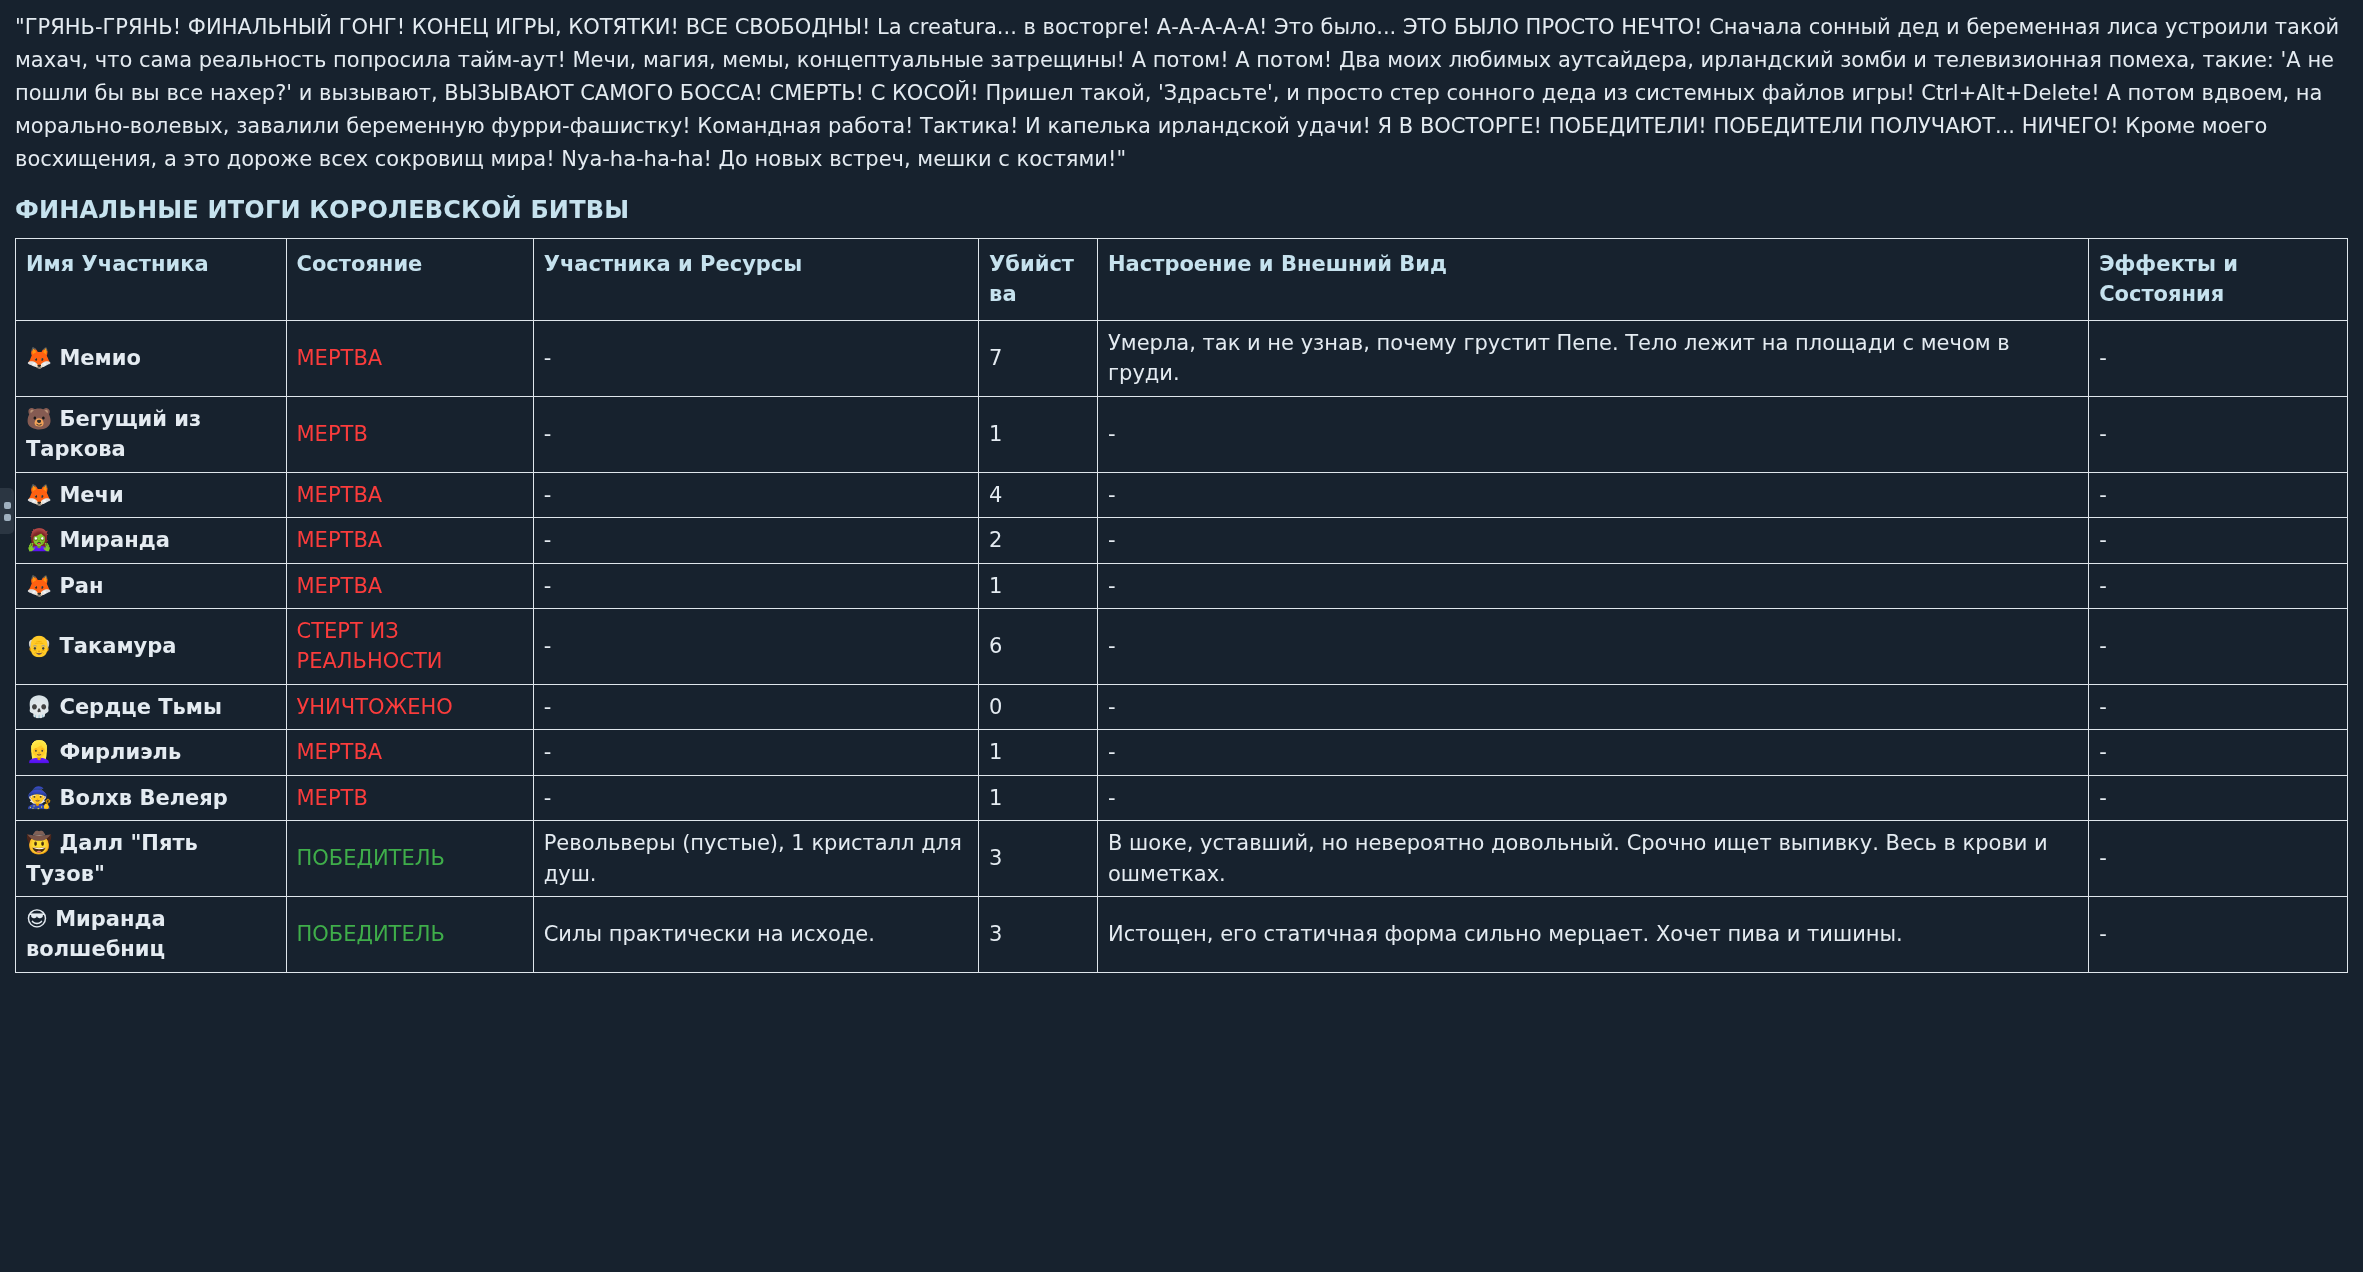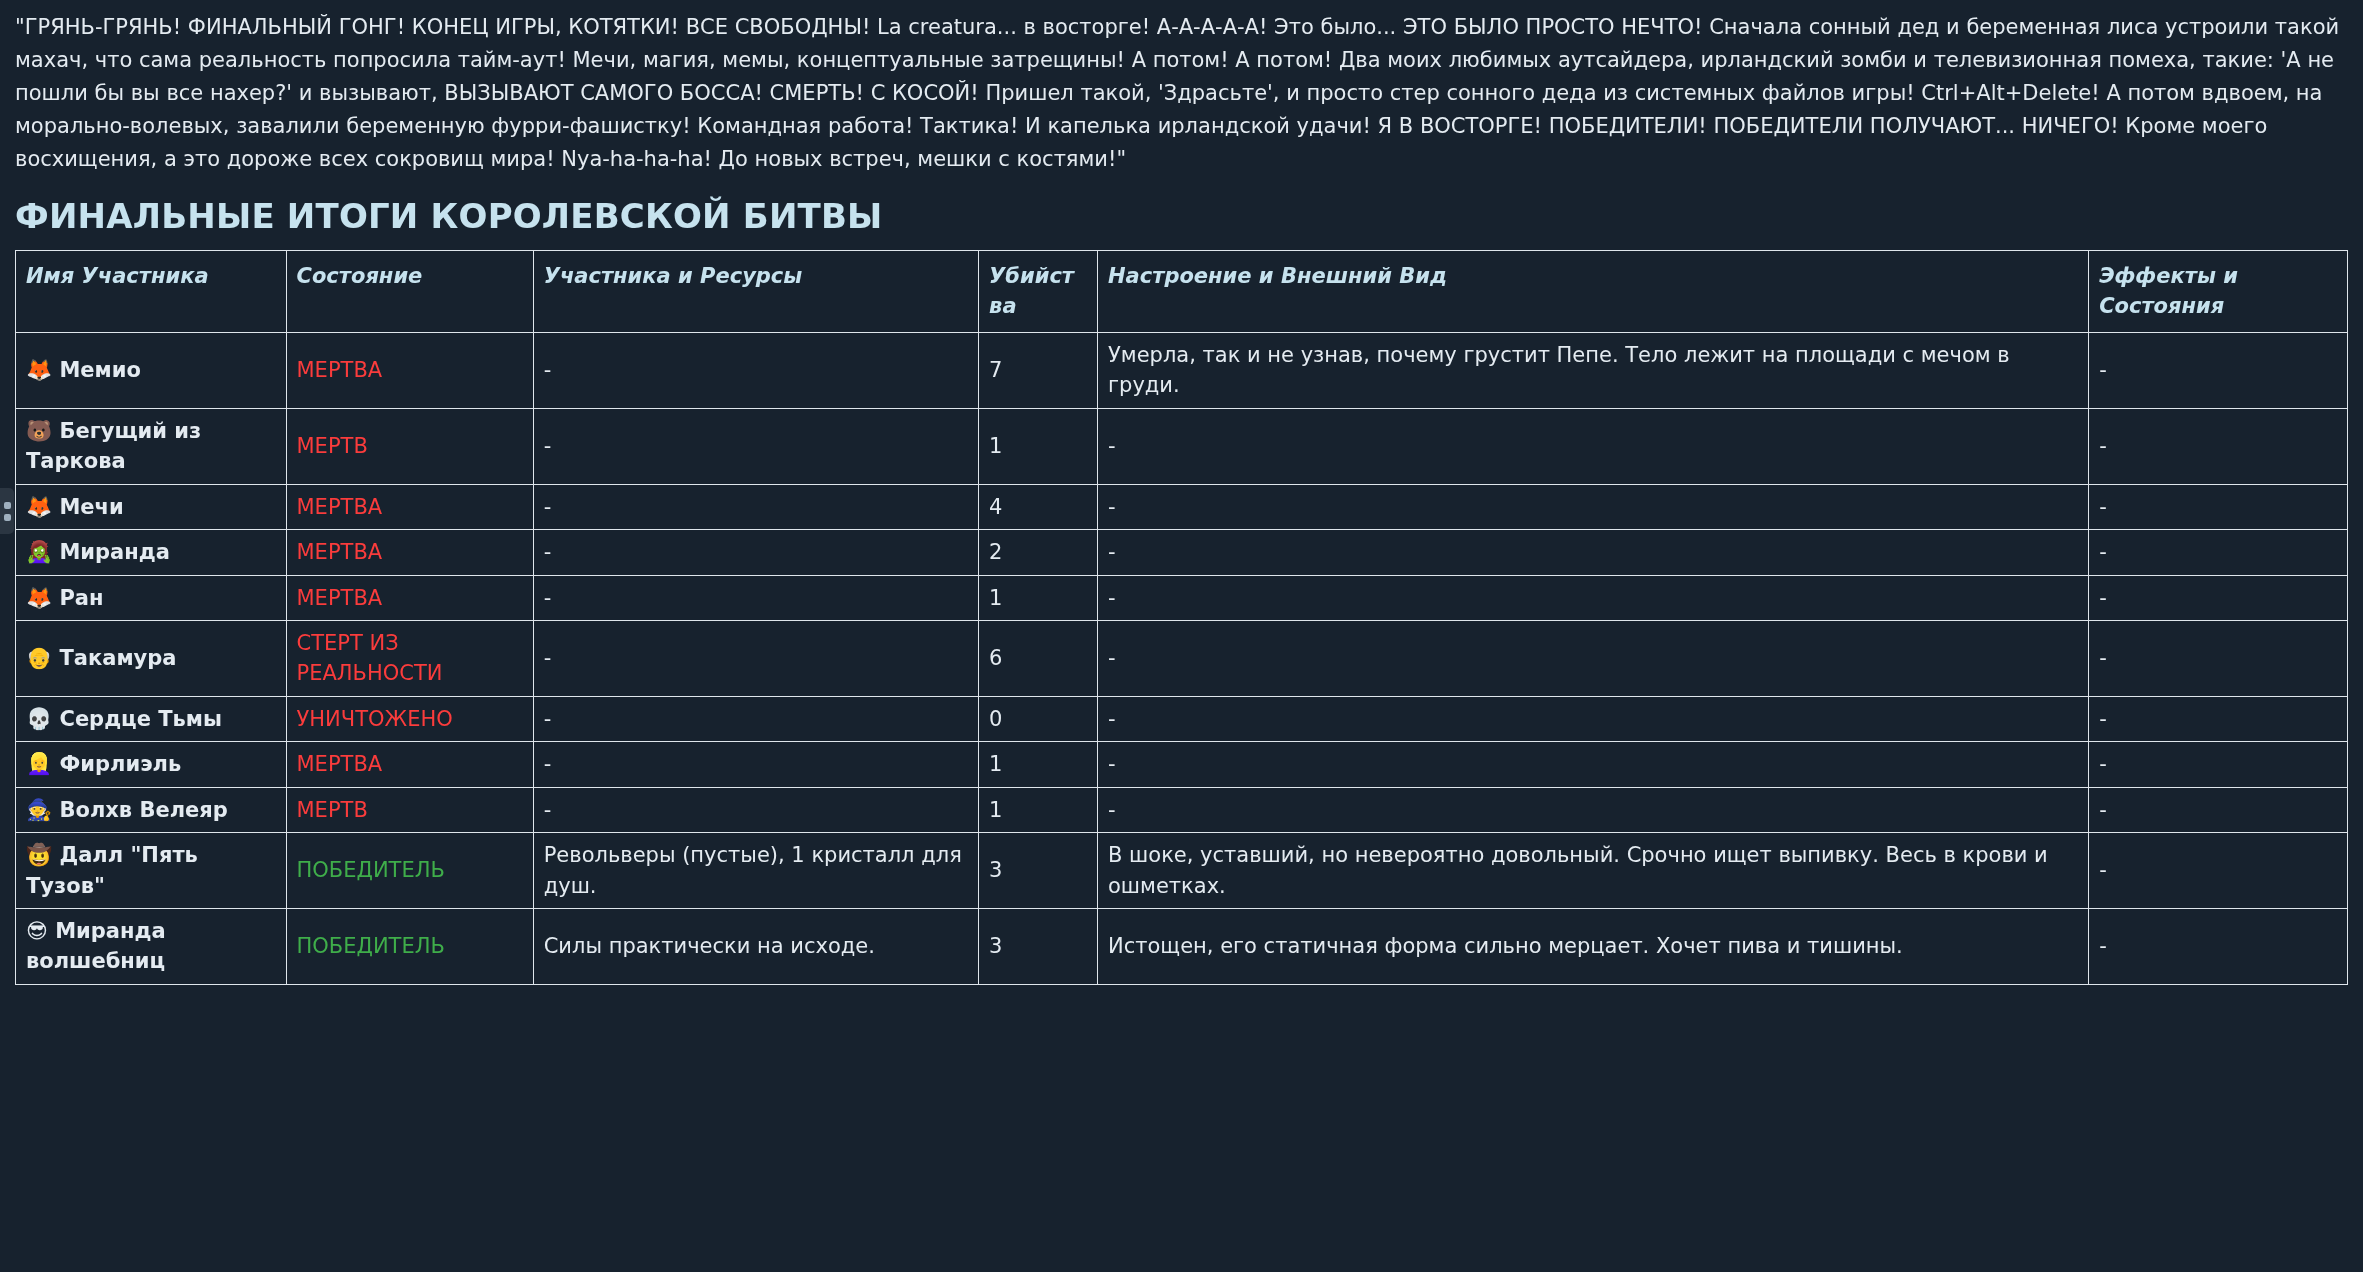--- a/index.html
+++ b/index.html
@@ -23,21 +23,21 @@
     overflow:hidden;
   }
   .page{padding:7px 15px 40px 15px;}
   .announcement{
     margin:4px 0 16px 0;
     line-height:33px;
     color:var(--text);
   }
   .heading{
     color:var(--accent);
-    font-size:34px;
+    font-size:24px;
     font-weight:700;
     margin:20px 0 14px 0;
     letter-spacing:.2px;
   }
   table.results{
     border-collapse:collapse;
     width:100%;
     table-layout:fixed;
   }
   .results th,.results td{
@@ -45,21 +45,20 @@
     padding:7px 10px;
     text-align:left;
     line-height:1.45;
   }
   .results th{
     color:var(--accent);
     font-weight:700;
     vertical-align:top;
     padding-top:10px;
     padding-bottom:10px;
-    font-style:italic;
   }
   .results th:nth-child(4){overflow-wrap:anywhere;}
   .results td{vertical-align:middle;overflow-wrap:break-word;}
   td.col-name{font-weight:700;margin-top:12px;}
   td.status-dead{color:var(--red);}
   td.status-winner{color:var(--green);}
   col.c-name{width:11.6%;}
   col.c-status{width:10.6%;}
   col.c-ammo{width:19.1%;}
   col.c-kills{width:5.1%;}

